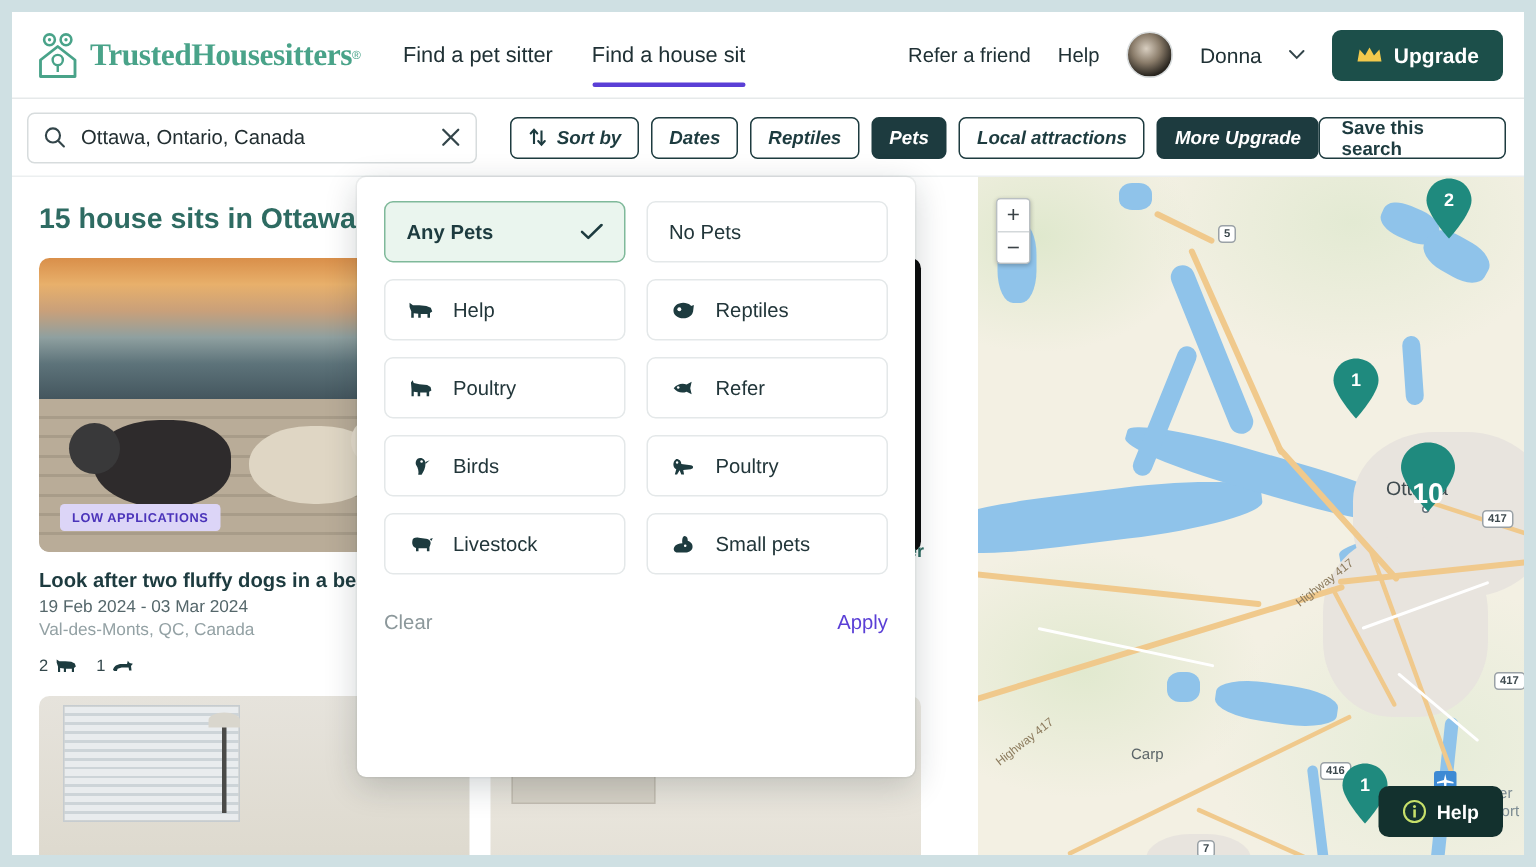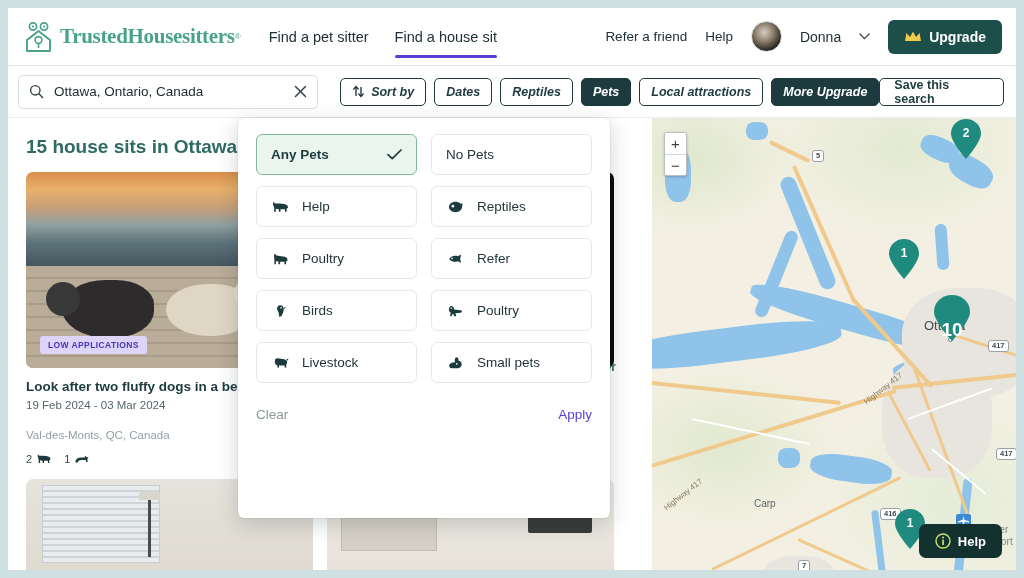--- a/index.html
+++ b/index.html
@@ -144,21 +144,21 @@
   .photo-dark { background: #0b0b0c; }
   .heart {
     position: absolute; right: 12px; top: 12px;
     width: 20px; height: 20px; cursor: pointer;
   }
   .card-title {
     font-size: 13.5px; font-weight: bold; color: #1d3b3f;
     margin-top: 11px; white-space: nowrap; overflow: hidden;
   }
   .card-dates { font-size: 11.5px; color: #55676b; margin-top: 5px; }
-  .card-loc { font-size: 11.5px; color: #93a1a4; margin-top: 18px; }
+  .card-loc { font-size: 11.5px; color: #93a1a4; margin-top: 3px; }
   .card-pets { display: flex; align-items: center; gap: 12px; margin-top: 11px; }
   .pet-ct { display: flex; align-items: center; gap: 4px; font-size: 11px; color: #33474b; }
   .card-host {
     position: absolute; right: 36px; top: 236px;
     display: flex; align-items: center; gap: 6px;
   }
   .host-av {
     width: 26px; height: 26px; border-radius: 50%;
     background: radial-gradient(circle at 45% 33%, #e4cba8 0%, #b08b5e 45%, #3a2b1c 100%);
   }

